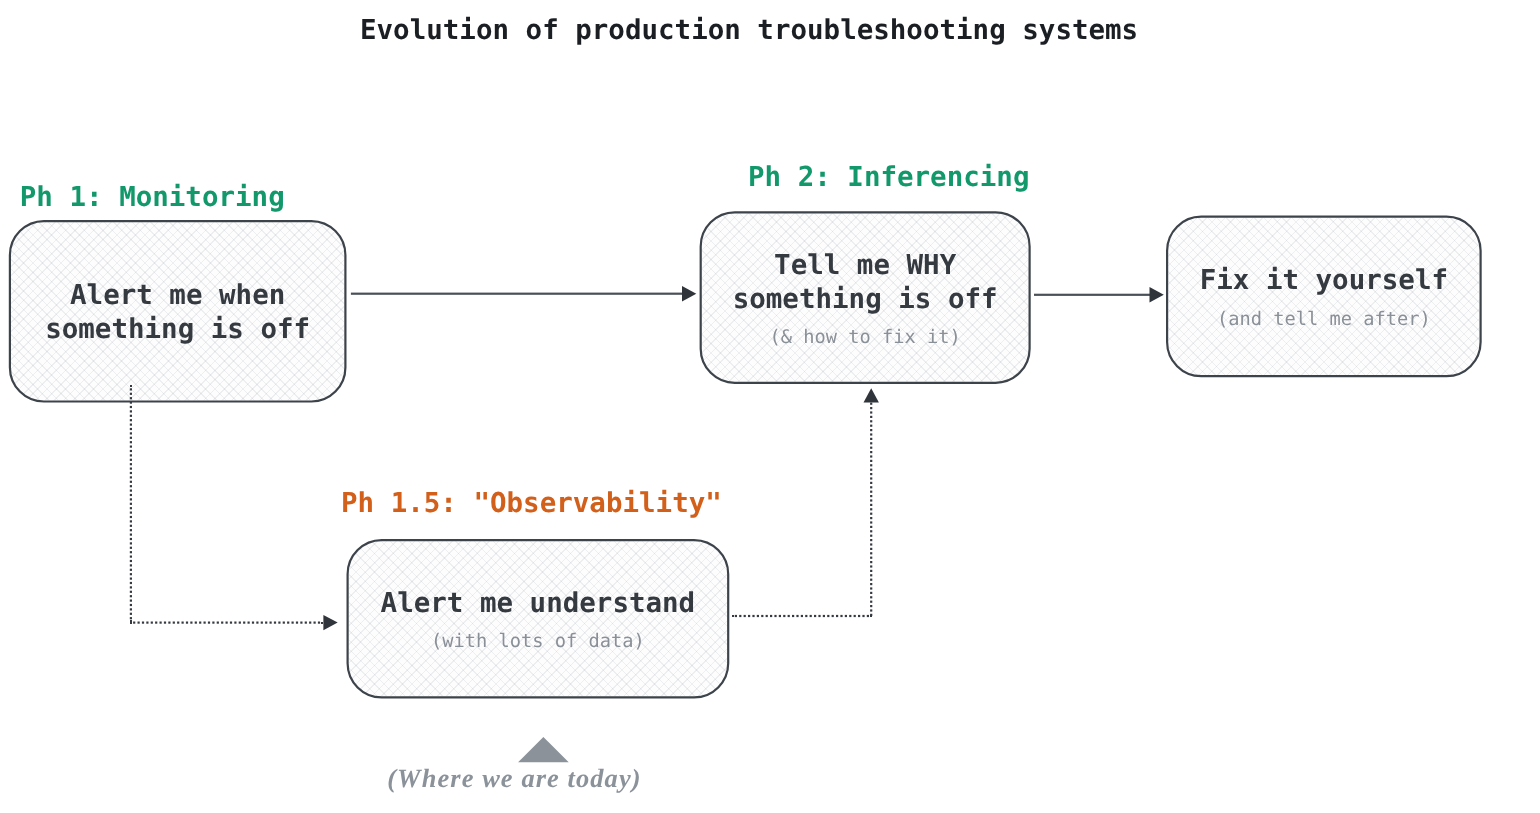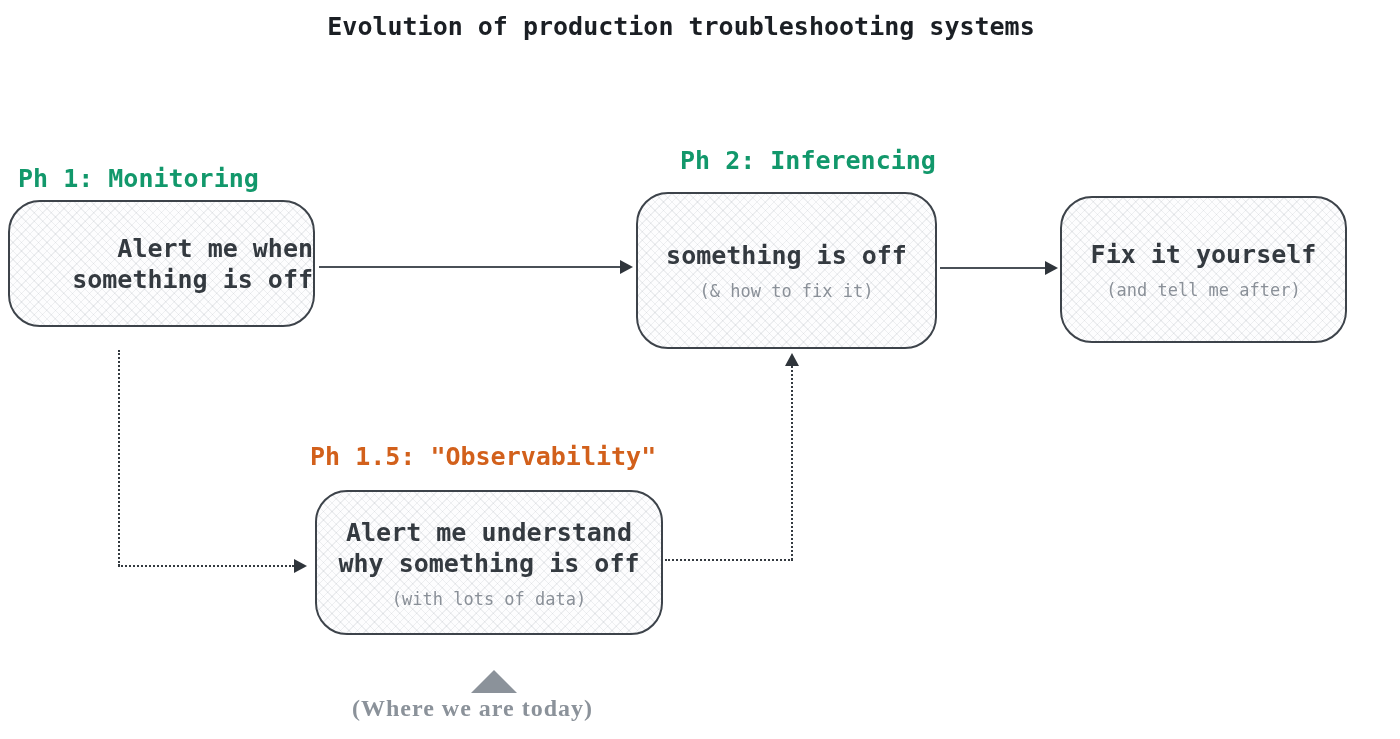--- a/index.html
+++ b/index.html
@@ -67,54 +67,55 @@
     border-bottom:13px solid #2f353b;
   }
   .triangle-marker{
     position:absolute;width:0;height:0;
     border-left:23px solid transparent;border-right:23px solid transparent;
     border-bottom:23px solid var(--anno);
   }
   .annotation-text{
     position:absolute;
     font-family:cursive;
+    font-style:italic;
     font-size:24px;font-weight:bold;
     color:var(--anno);
     letter-spacing:1px;
     white-space:nowrap;
   }
 </style>
 </head>
 <body>
 
 <div class="canvas">
 
   <div class="title">Evolution of production troubleshooting systems</div>
 
   <div class="phase-label green" style="left:18px;top:164px;">Ph 1: Monitoring</div>
-  <div class="node" style="left:8px;top:200px;width:307px;height:127px;align-items:flex-end;">
+  <div class="node" style="left:8px;top:200px;width:307px;height:166px;">
     <div class="main-line">Alert me when</div>
     <div class="main-line">something is off</div>
   </div>
 
   <div class="phase-label green" style="left:656px;top:146px;margin-left:24px;">Ph 2: Inferencing</div>
   <div class="node" style="left:636px;top:192px;width:301px;height:157px;">
+    <div class="main-line">Tell me WHY</div>
     <div class="main-line">something is off</div>
     <div class="sub-line">(&amp; how to fix it)</div>
   </div>
 
   <div class="node" style="left:1060px;top:196px;width:287px;height:147px;">
     <div class="main-line">Fix it yourself</div>
     <div class="sub-line">(and tell me after)</div>
   </div>
 
   <div class="phase-label orange" style="left:310px;top:442px;">Ph 1.5: "Observability"</div>
   <div class="node" style="left:315px;top:490px;width:348px;height:145px;">
     <div class="main-line">Alert me understand</div>
-    <div class="main-line">why something is off</div>
     <div class="sub-line">(with lots of data)</div>
   </div>
 
   <div class="hline" style="left:319px;top:266px;width:302px;"></div>
   <div class="head-right" style="left:620px;top:260px;"></div>
 
   <div class="hline" style="left:940px;top:267px;width:107px;"></div>
   <div class="head-right" style="left:1045px;top:261px;"></div>
 
   <div class="dotted-v" style="left:118px;top:350px;height:216px;"></div>

